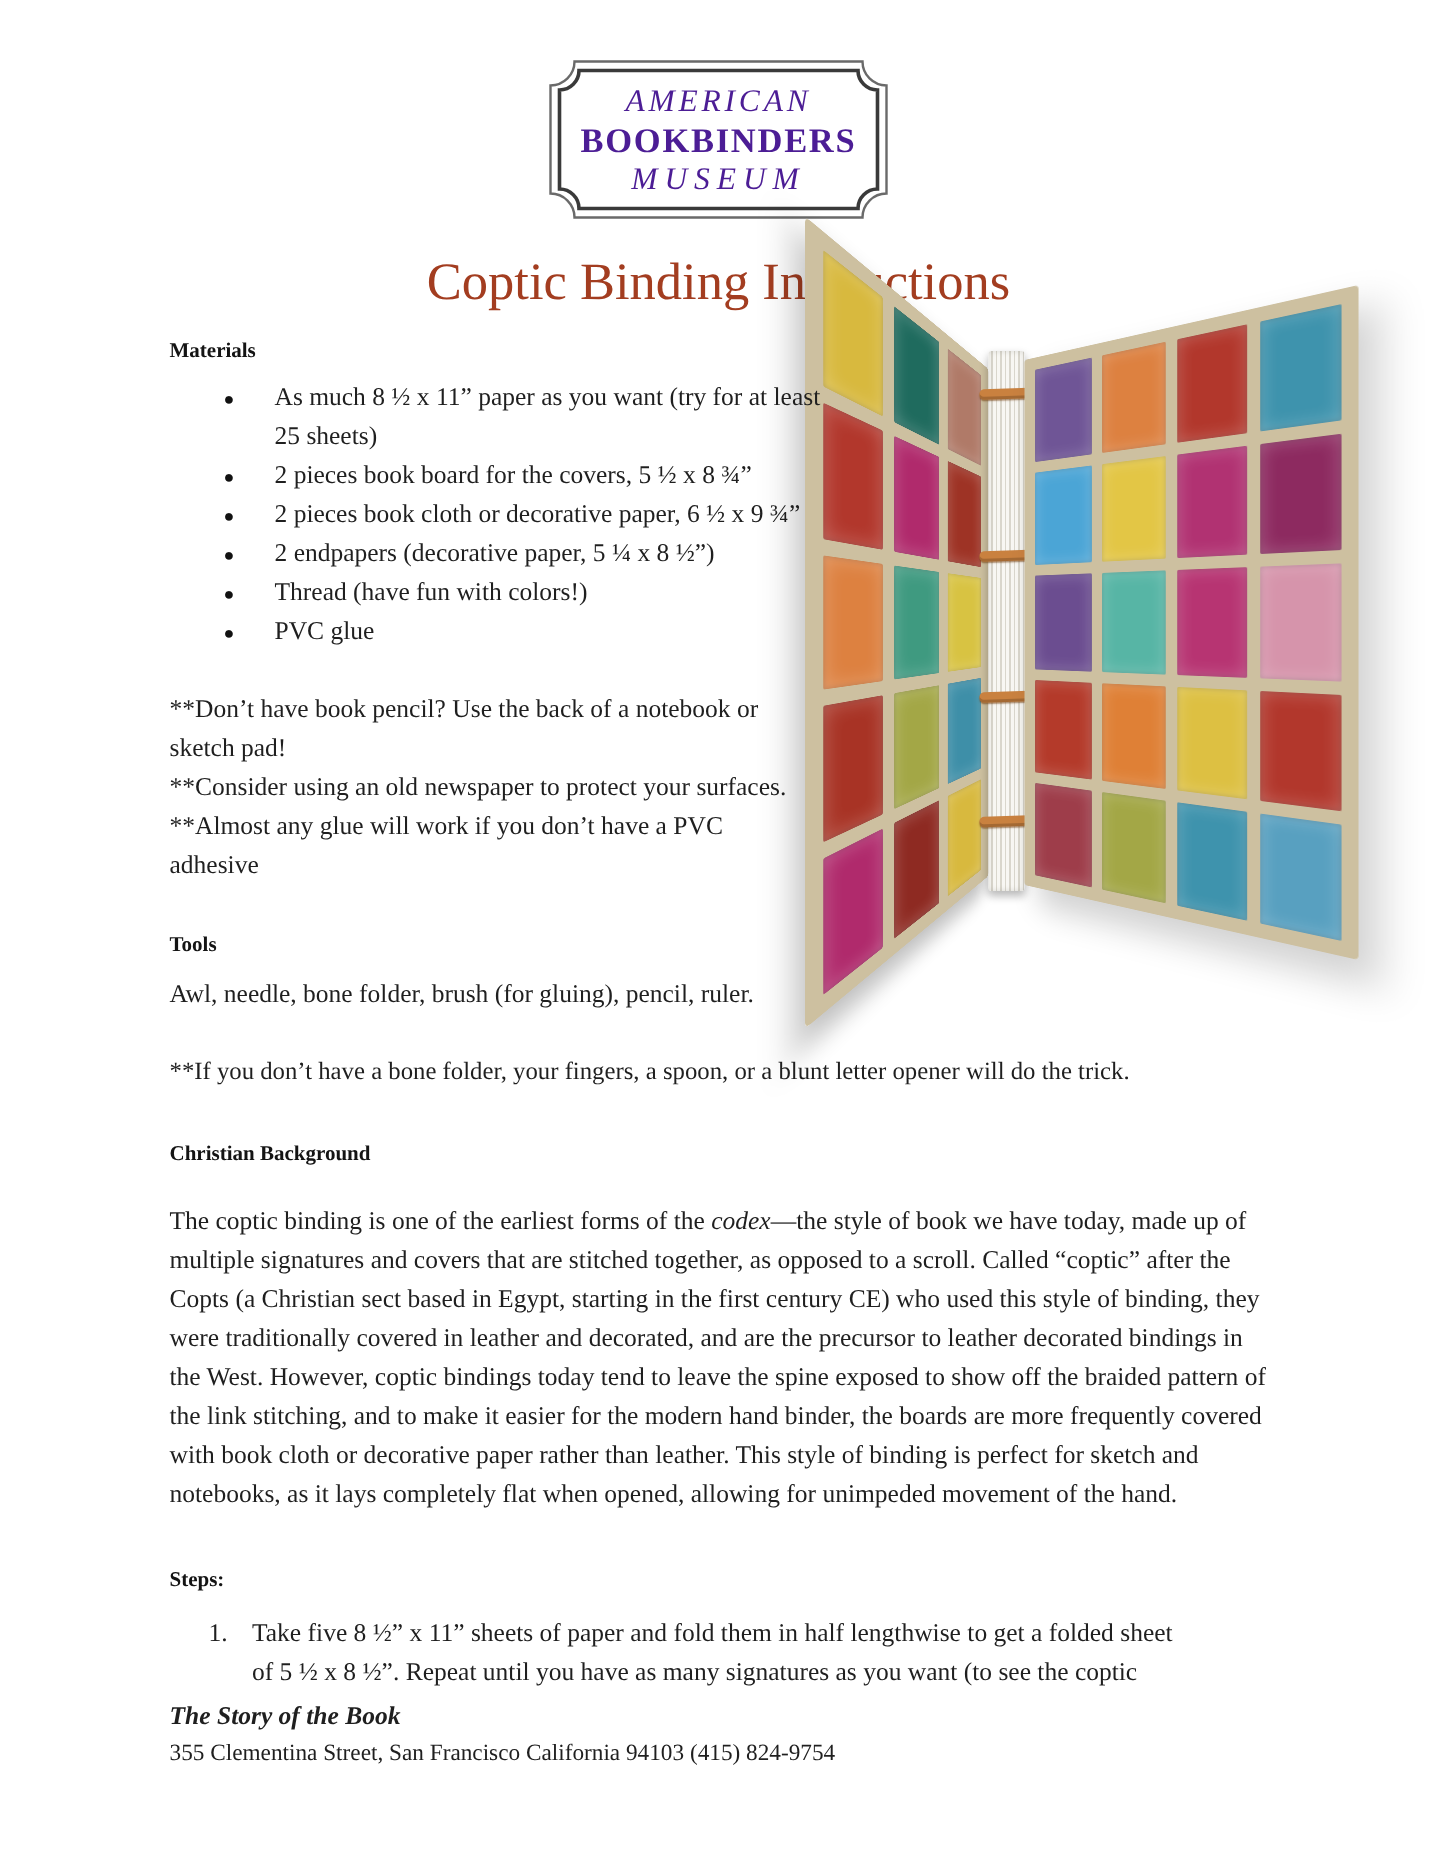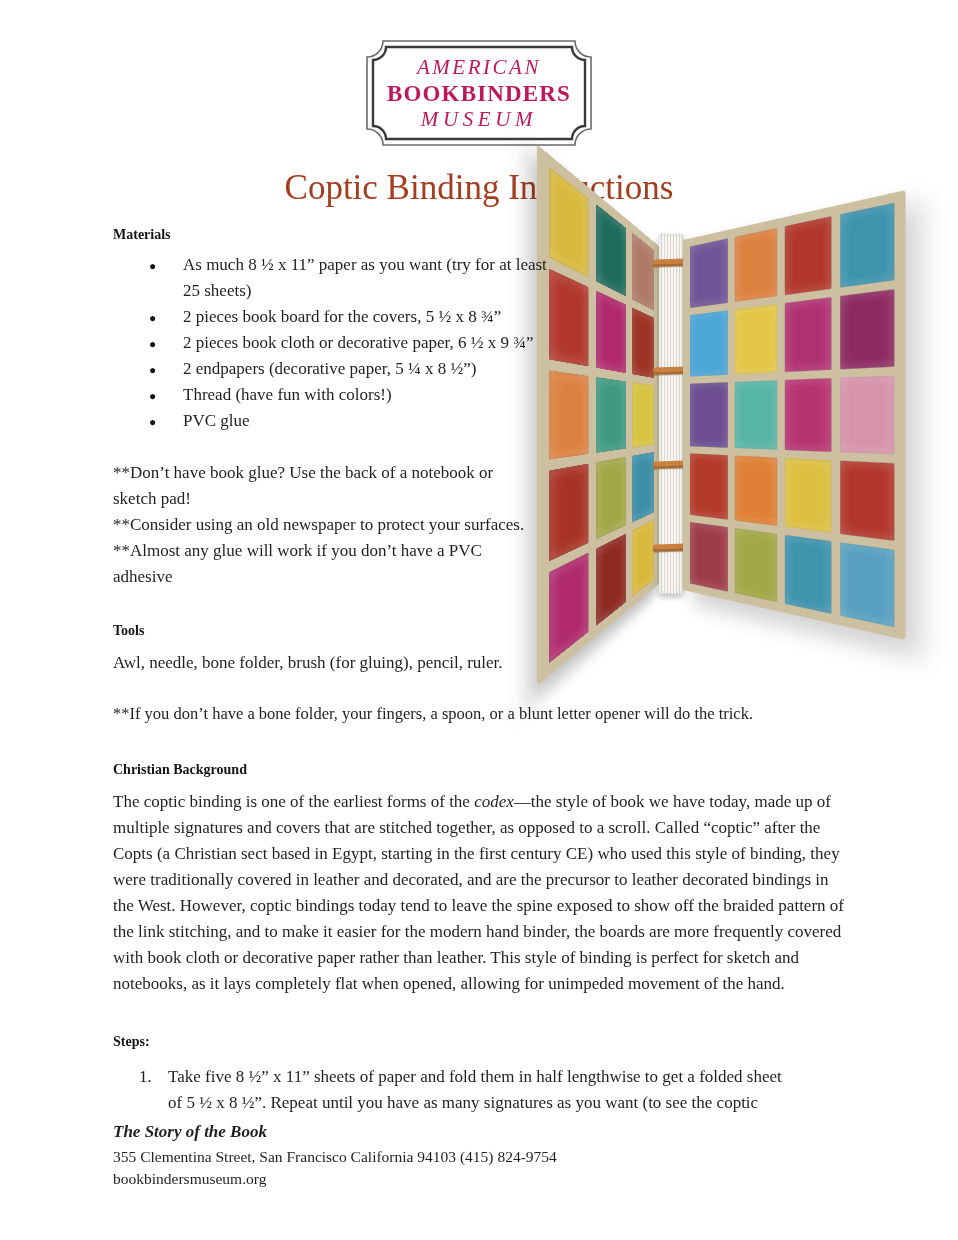--- a/index.html
+++ b/index.html
@@ -7,21 +7,21 @@
     position:relative; width:958px; height:1240px; margin:0 auto;
     background:#ffffff; overflow:hidden; box-sizing:border-box;
     padding:0 113px;
     font-family:"Liberation Serif","DejaVu Serif",serif;
     color:#1f1f1f; font-size:17px; line-height:26px;
   }
 
   
   .logo-box { position:relative; width:226px; height:106px; margin:40px auto 0; }
   .logo-frame { position:absolute; inset:0; width:100%; height:100%; }
-  .logo-text { position:relative; text-align:center; padding-top:15px; color:#be185d; }
+  .logo-text { position:relative; text-align:center; padding-top:15px; color:#4c1d95; }
   .logo-l1 { font-style:italic; font-size:21px; letter-spacing:.12em; line-height:25px; }
   .logo-l2 { font-size:23px; letter-spacing:.05em; line-height:27px; font-weight:700; }
   .logo-l3 { font-style:italic; font-size:21px; letter-spacing:.22em; line-height:25px; }
 
   
   .title {
     margin:19px 0 0; text-align:center; font-weight:normal;
     font-size:35px; line-height:46px; color:#A33D20;
   }
 
@@ -37,21 +37,21 @@
   
   .mat-list { list-style:none; margin:4px 0 0; padding:0; max-width:470px; }
   .mat-list li { position:relative; padding-left:70px; }
   .blt { position:absolute; left:36px; top:1px; font-size:12px; color:#111; }
 
   .notes { margin-top:26px; max-width:470px; }
 
   .tools-body { margin-top:6px; }
   .tools-note { margin-top:25px; white-space:nowrap; font-size:16.5px; }
 
-  .history-para { margin-top:6px; width:740px; }
+  .history-para { margin-top:18px; width:740px; }
   .history-para em { font-style:italic; }
 
   
   .steps-list { list-style:none; margin:9px 0 0; padding:0; width:740px; }
   .steps-list li { position:relative; padding-left:55px; }
   .step-num { position:absolute; left:26px; top:0; }
 
   
   .footer { margin-top:2px; text-align:left; }
   .footer-tagline { font-style:italic; font-weight:600; font-size:17px; line-height:27px; }
@@ -166,21 +166,21 @@
     <li><span class="blt">●</span><span class="pre">As much 8 ½ x 11” paper as you want (try for at least
 25 sheets)</span></li>
     <li><span class="blt">●</span><span class="pre">2 pieces book board for the covers, 5 ½ x 8 ¾”</span></li>
     <li><span class="blt">●</span><span class="pre">2 pieces book cloth or decorative paper, 6 ½ x 9 ¾”</span></li>
     <li><span class="blt">●</span><span class="pre">2 endpapers (decorative paper, 5 ¼ x 8 ½”)</span></li>
     <li><span class="blt">●</span><span class="pre">Thread (have fun with colors!)</span></li>
     <li><span class="blt">●</span><span class="pre">PVC glue</span></li>
   </ul>
 
   <div class="notes">
-    <p class="pre">**Don’t have book glue? Use the back of a notebook or
+    <p class="pre">**Don’t have book pencil? Use the back of a notebook or
 sketch pad!</p>
     <p class="pre">**Consider using an old newspaper to protect your surfaces.</p>
     <p class="pre">**Almost any glue will work if you don’t have a PVC
 adhesive</p>
   </div>
 
   <h2 class="h-tools">Tools</h2>
   <p class="tools-body">Awl, needle, bone folder, brush (for gluing), pencil, ruler.</p>
   <p class="tools-note">**If you don’t have a bone folder, your fingers, a spoon, or a blunt letter opener will do the trick.</p>
 
@@ -192,16 +192,15 @@
     <li>
       <span class="step-num">1.</span>
       <span class="pre">Take five 8 ½” x 11” sheets of paper and fold them in half lengthwise to get a folded sheet
 of 5 ½ x 8 ½”. Repeat until you have as many signatures as you want (to see the coptic</span>
     </li>
   </ol>
 
   <div class="footer">
     <div class="footer-tagline">The Story of the Book</div>
     <div class="footer-address">355 Clementina Street, San Francisco California 94103 (415) 824-9754</div>
-    <div class="footer-website">bookbindersmuseum.org</div>
   </div>
 
 </div>
 
 </body></html>

